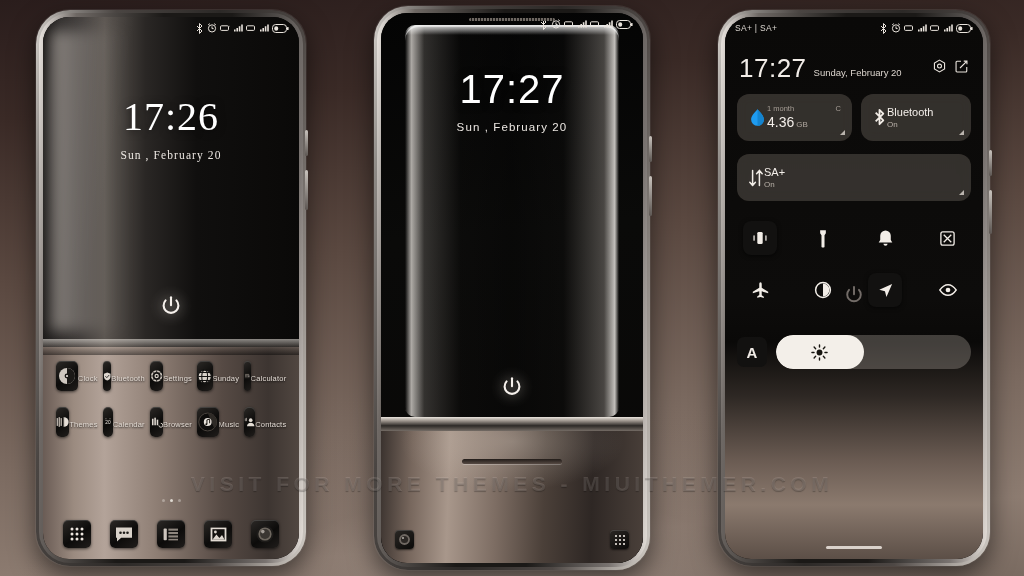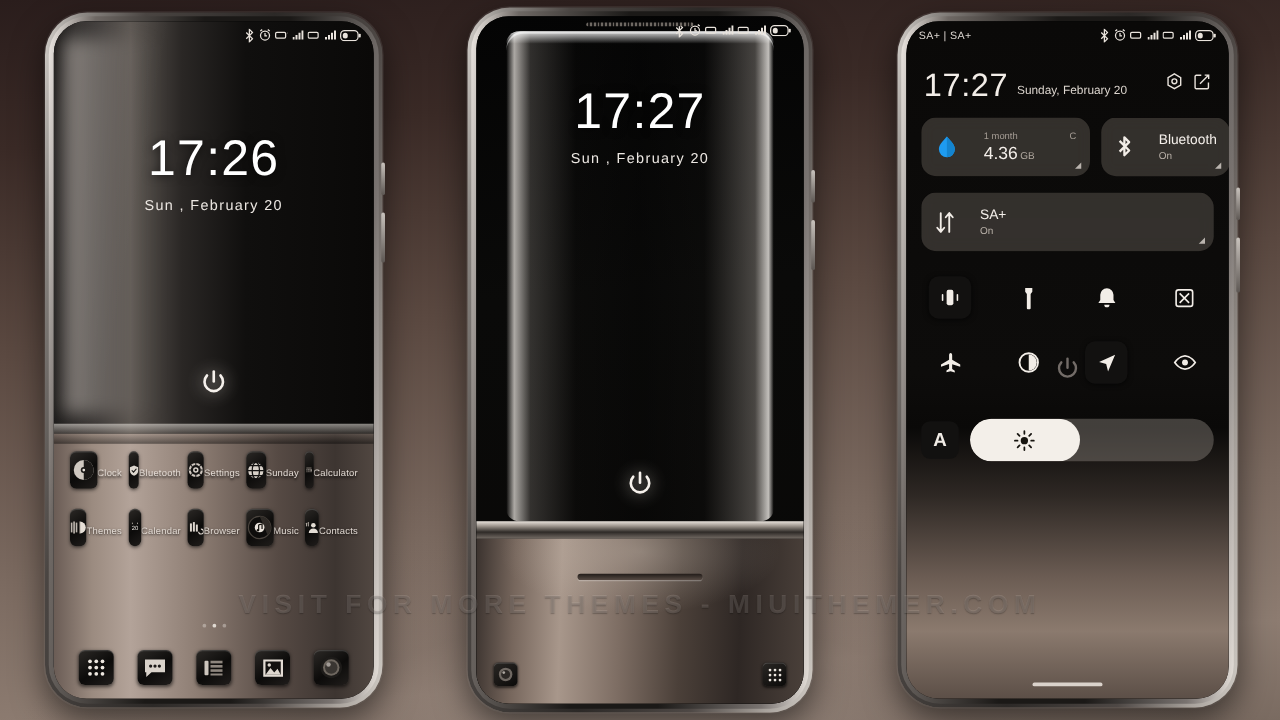--- a/index.html
+++ b/index.html
@@ -165,21 +165,21 @@
     padding:0 12px;
   }
   .cc-head{ display:flex; align-items:flex-end; gap:7px; padding:16px 2px 0 2px; }
   .cc-time{ font-size:26px; color:#f2ede8; font-weight:400; line-height:1; letter-spacing:.5px; }
   .cc-date{ font-size:9.5px; color:#ddd6cf; margin-bottom:3px; flex:1; }
   .cc-head .hbtn{ margin-bottom:3px; cursor:pointer; }
   .tile-row{ display:flex; gap:9px; margin-top:13px; }
   .tile{
     flex:1; height:47px; border-radius:12px; position:relative;
     background:rgba(118,110,103,.38);
-    display:flex; align-items:center; padding:0 11px; gap:20px;
+    display:flex; align-items:center; padding:0 11px; gap:0;
     backdrop-filter:blur(6px);
   }
   .tile .corner{
     position:absolute; right:7px; bottom:6px; width:0; height:0;
     border-left:5px solid transparent; border-bottom:5px solid rgba(232,226,219,.75);
   }
   .tile-txt{ display:flex; flex-direction:column; line-height:1.15; }
   .tile-title{ font-size:11px; color:#f4efea; }
   .tile-sub{ font-size:8px; color:#b8b0a8; margin-top:2px; }
   .data-top{ font-size:7.5px; color:#a59d95; display:flex; justify-content:space-between; width:74px; }
@@ -248,21 +248,21 @@
             <path d="M0 7.5h1.6V5.6H0zM2.4 7.5H4V4H2.4zM4.8 7.5h1.6V2.2H4.8zM7.2 7.5h1.6V.4H7.2z" fill="#e9e3dc"></path>
           </svg>
         <svg width="17" height="9" viewBox="0 0 17 9">
             <rect x=".5" y=".5" width="14" height="8" rx="3.2" fill="none" stroke="#e9e3dc" stroke-width="1"></rect>
             <rect x="15" y="3" width="1.6" height="3" rx=".6" fill="#e9e3dc"></rect>
             <rect x="2.2" y="2.2" width="4" height="4.6" rx="2" fill="#e9e3dc"></rect>
           </svg>
       </div>
     </div>
 
-    <div class="lock-clock" style="top:90px;">
+    <div class="lock-clock" style="top:80px;font-family:Liberation Serif, serif;">
       <div class="lock-time">17:26</div>
       <div class="lock-date">Sun , February 20</div>
     </div>
 
     <div class="power-glyph" style="top:272px;">
       <svg width="24" height="24" viewBox="0 0 24 24">
           <path d="M12 3.2v8" stroke="#f6f1ec" stroke-width="2.1" stroke-linecap="round"></path>
           <path d="M6.6 6.4a7.4 7.4 0 1 0 10.8 0" fill="none" stroke="#f6f1ec" stroke-width="2.1" stroke-linecap="round"></path>
         </svg>
     </div>

